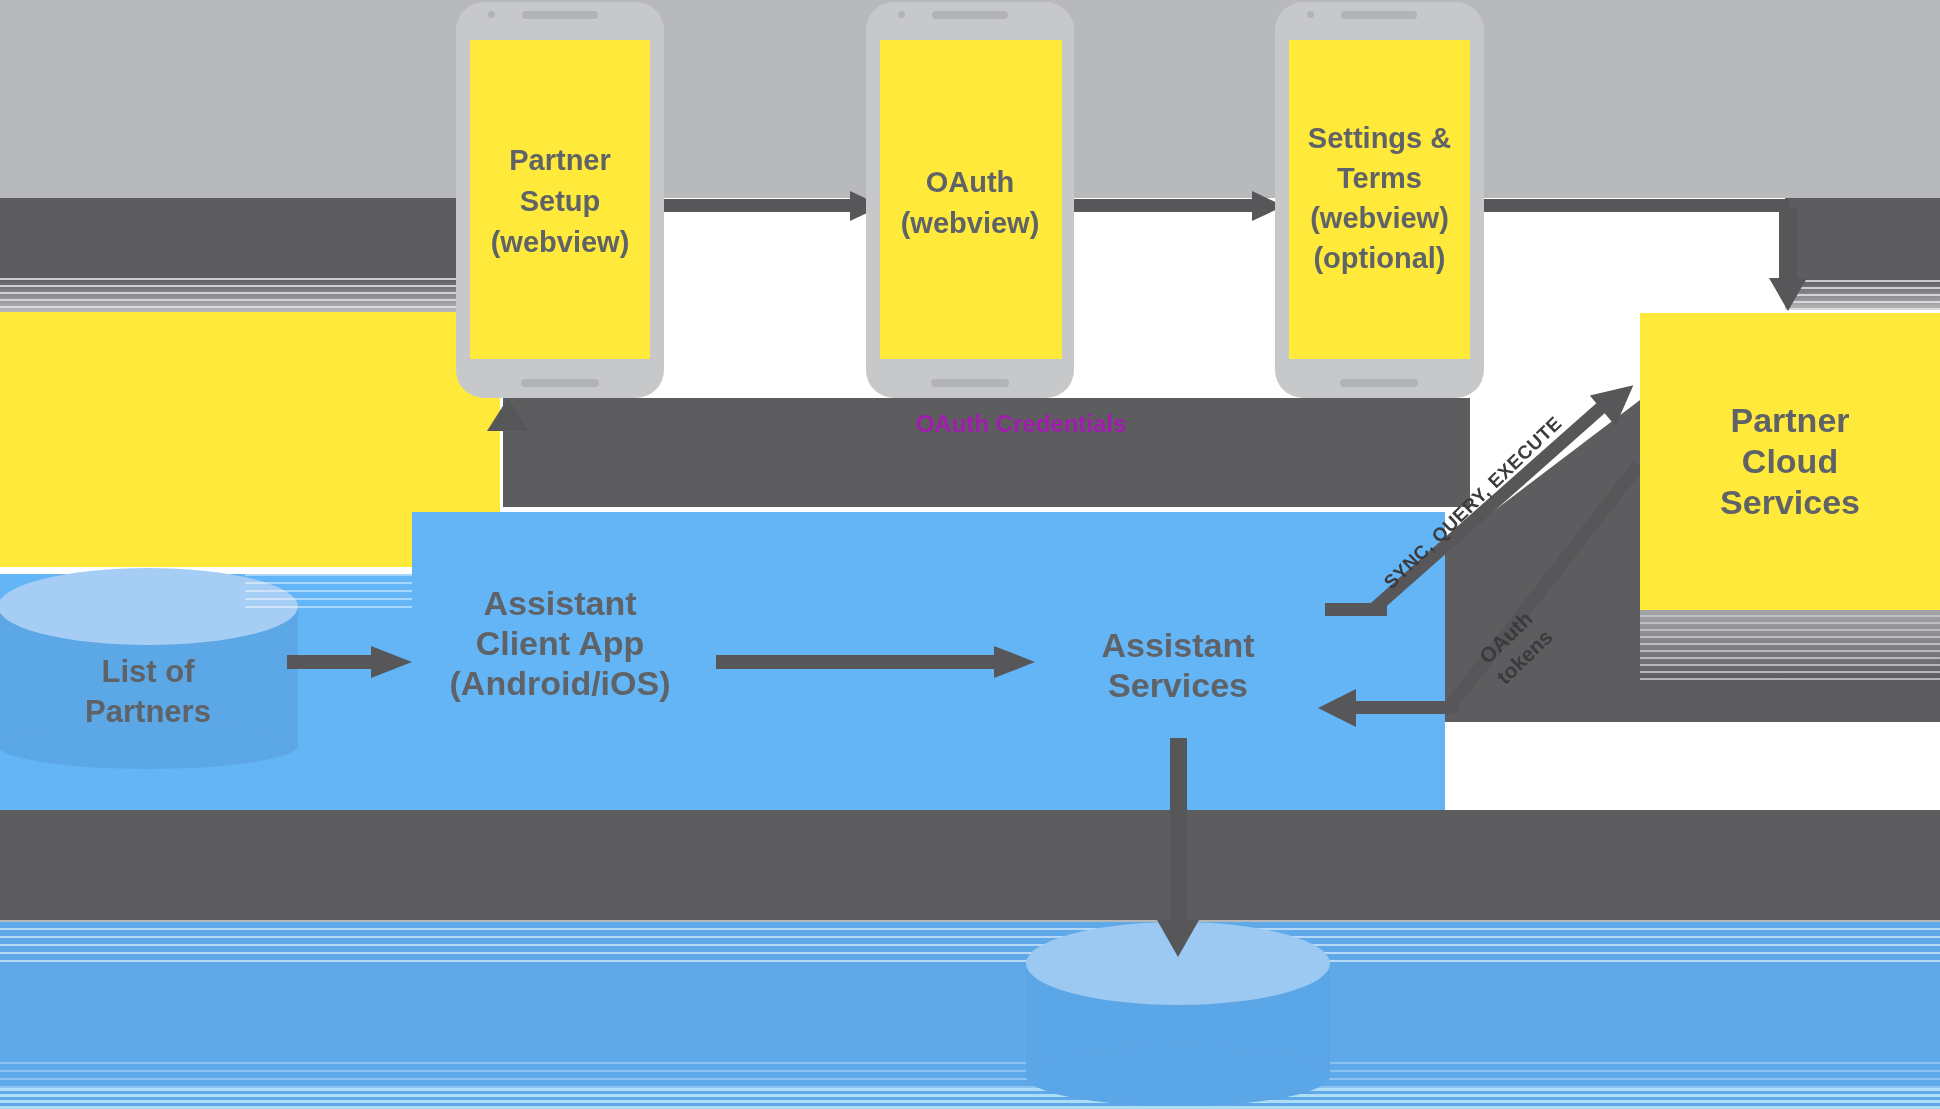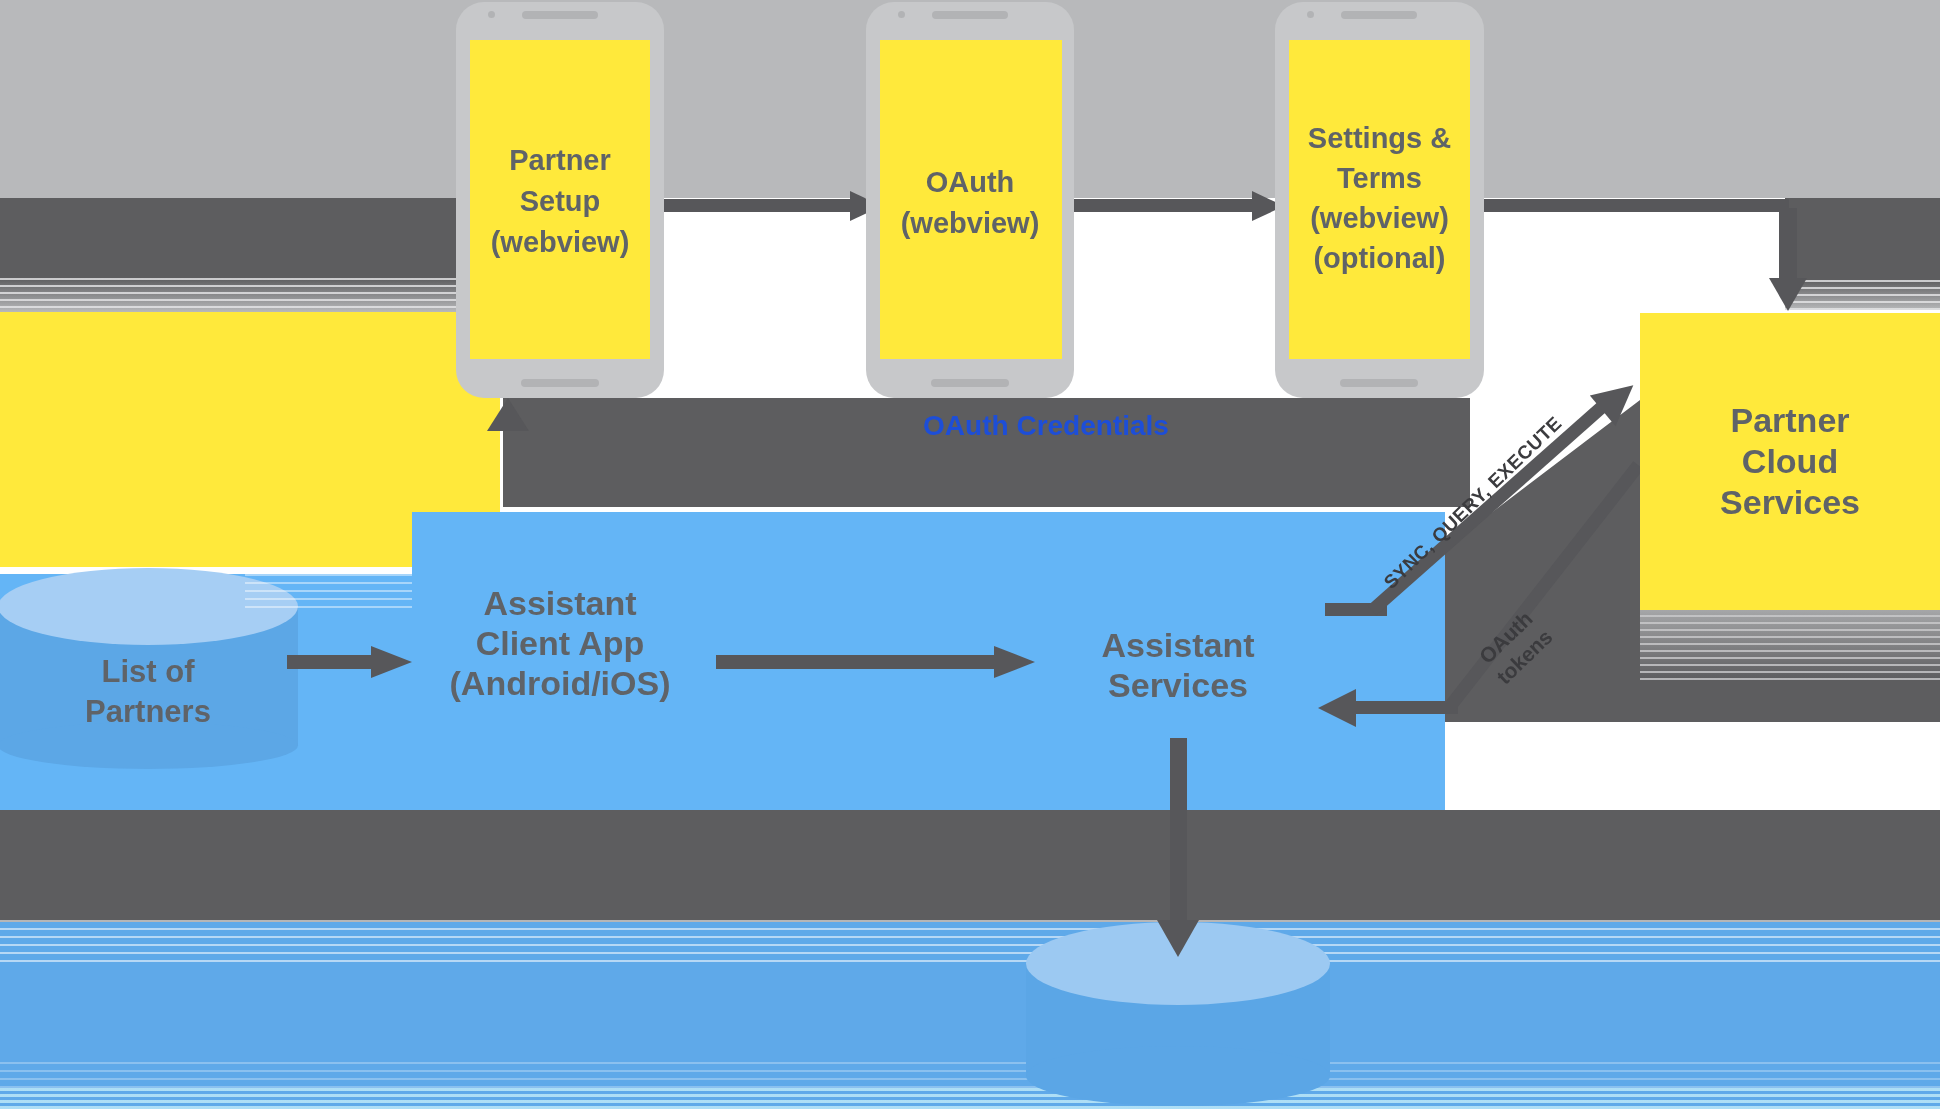--- a/index.html
+++ b/index.html
@@ -68,21 +68,21 @@
   <div class="abs ph-slot" style="left:1341px;top:11px;width:76px;height:8px;"></div>
   <div class="abs screen" style="left:1289px;top:40px;width:181px;height:319px;"></div>
   <div class="abs ph-slot" style="left:1340px;top:379px;width:78px;height:8px;"></div>
   <div class="abs txt" style="left:1275px;top:118px;width:209px;font-size:29px;line-height:40px;">Settings &amp;
 Terms
 (webview)
 (optional)</div>
 
   <div class="abs band" style="left:503px;top:398px;width:967px;height:109px;"></div>
   <div class="abs tri" style="left:487px;top:398px;border-bottom:33px solid #57575a;border-left:21px solid transparent;border-right:21px solid transparent;"></div>
-  <div class="abs txt" style="left:901px;top:410px;width:290px;font-size:28px;color:#1d4ed8;">OAuth Credentials</div>
+  <div class="abs txt" style="left:876px;top:410px;width:290px;font-size:24px;color:#a21caf;">OAuth Credentials</div>
 
   <div class="abs" style="left:1445px;top:390px;width:495px;height:332px;background:#5d5d5f;
        clip-path:polygon(0% 47.6%, 39.4% 3%, 39.4% 66.3%, 100% 66.3%, 100% 100%, 0% 100%);"></div>
   <div class="abs stripes-fade" style="left:1640px;top:610px;width:300px;height:70px;transform:scaleY(-1);opacity:.8;"></div>
 
   <div class="abs blue" style="left:0;top:574px;width:412px;height:236px;"></div>
   <div class="abs blue" style="left:412px;top:512px;width:1033px;height:298px;"></div>
   <div class="abs txt" style="left:410px;top:583px;width:300px;font-size:34px;line-height:40px;">Assistant
 Client App
 (Android/iOS)</div>

